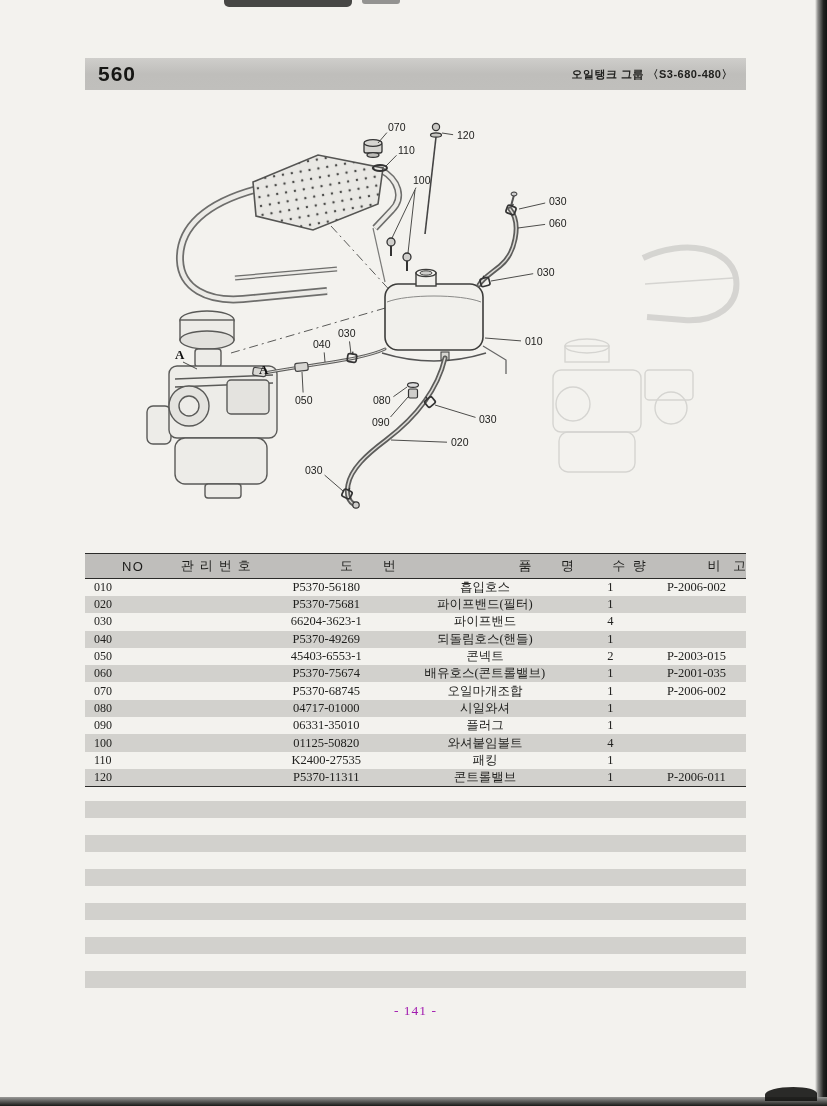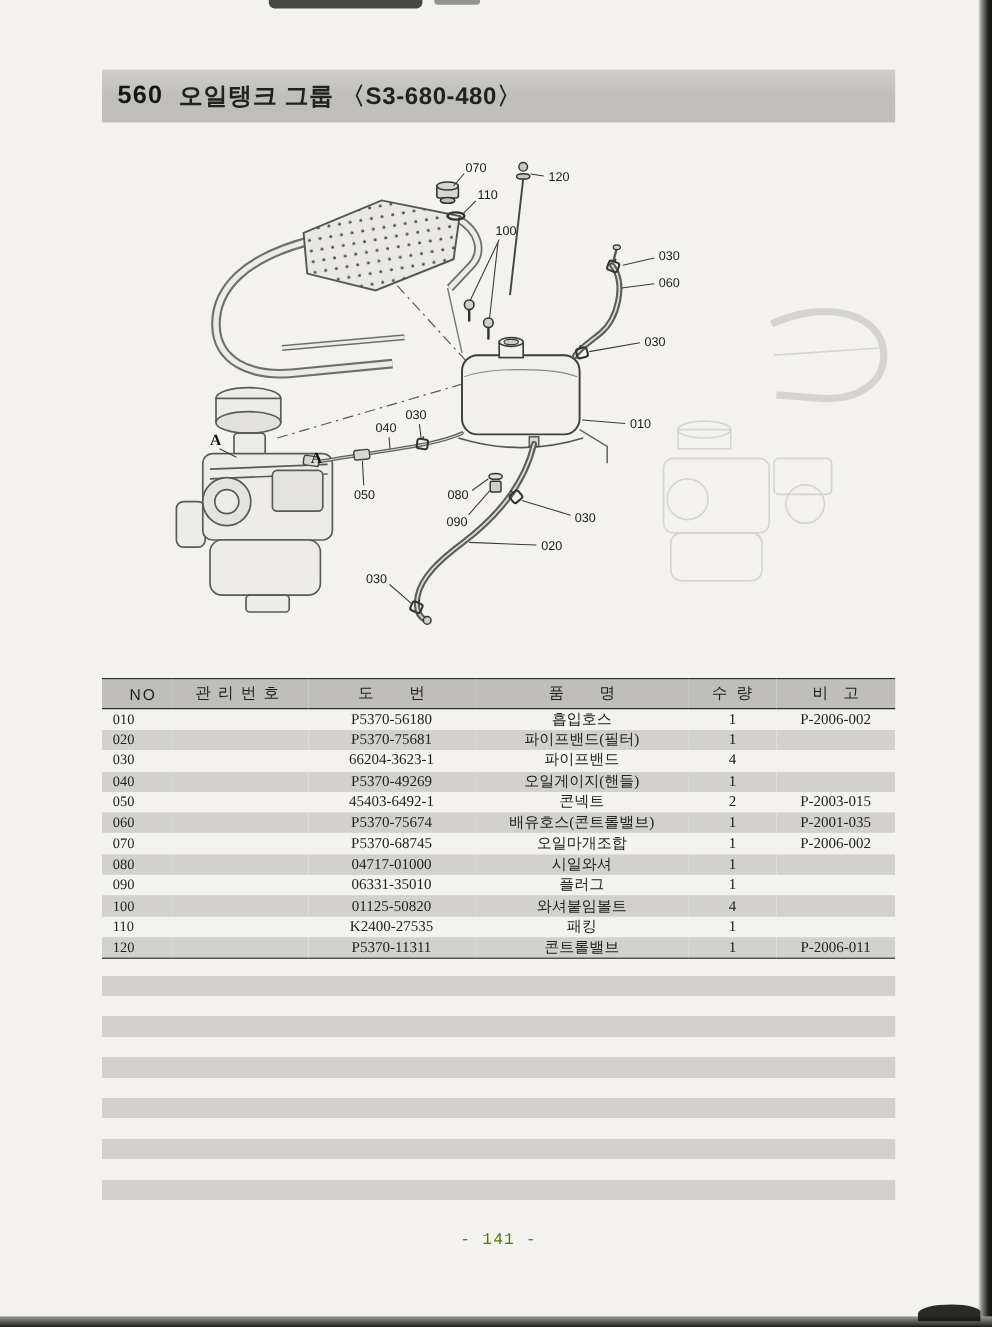--- a/index.html
+++ b/index.html
@@ -16,59 +16,59 @@
   .scan-smudge-top { position:absolute; left:224px; top:0; width:128px; height:7px;
     background:#1c1c1a; border-radius:0 0 5px 5px; opacity:.8; }
   .scan-smudge-top2 { position:absolute; left:362px; top:0; width:38px; height:4px;
     background:#333; opacity:.5; border-radius:0 0 3px 3px; }
   .scan-corner-blob { position:absolute; right:10px; bottom:5px; width:52px; height:14px;
     background:#141412; border-radius:60% 50% 0 0; opacity:.9; }
 
   .content { position:absolute; left:85px; top:58px; width:661px; }
 
   
-  .section-bar { height:44px; display:flex; align-items:center; gap:13px; padding:0 13px;
-    background:linear-gradient(180deg,#cfcecb 0%, var(--header-bar,#b1b0ad) 50%, #c0bfbc 100%); }
+  .section-bar { height:32px; display:flex; align-items:center; gap:24px; padding:0 13px;
+    background:linear-gradient(180deg,#cfcecb 0%, var(--header-bar,#b1b0ad) 50%, #c0bfbc 100%);justify-content:space-between; }
   .sec-no { font-size:21px; font-weight:bold; color:#161614; letter-spacing:1px; }
-  .sec-title { font-size:20px; font-weight:600; color:#21211f; letter-spacing:.5px; }
+  .sec-title { font-size:11px; font-weight:600; color:#21211f; letter-spacing:.5px; }
 
   
   .diagram { margin-top:16px; height:436px; position:relative; }
   text.callout { font-family:"Liberation Sans",sans-serif; font-size:10.5px; fill:#1b1b19; }
   text.marker-a { font-family:"Liberation Serif",serif; font-weight:bold; font-size:13px; fill:#111; }
   .leader { stroke:#3a3a38; stroke-width:.9; }
   .hose { fill:none; stroke:#5d5d5b; stroke-width:5; stroke-linecap:round; }
   .hose-hl { fill:none; stroke:#dcdbd7; stroke-width:1.5; stroke-linecap:round; }
   .hose-thin { fill:none; stroke:#5d5d5b; stroke-width:3; stroke-linecap:round; }
   .hose-thin-hl { fill:none; stroke:#dcdbd7; stroke-width:1; stroke-linecap:round; }
 
   
   .parts-table { width:100%; border-collapse:collapse; table-layout:fixed; margin-top:11px;
     font-family:"Liberation Serif", serif; font-size:12.5px; color:#21211f; }
   .parts-table thead th { background:var(--header-bar,#c6c5c1);
     border-top:1.6px solid var(--rule,#2b2b29); border-bottom:1.6px solid var(--rule,#2b2b29);
     height:25px; font-weight:400; font-size:13px; color:#1c1c1a;
-    font-family:"Liberation Sans",sans-serif; text-align:center; }
+    font-family:"Liberation Sans",sans-serif; text-align:right; }
   .th-no   { text-align:left; padding-left:9px; letter-spacing:1.5px; }
   .th-mgmt { letter-spacing:6px; }
   .th-code, .th-name { word-spacing:26px; }
   .th-qty  { word-spacing:2px; letter-spacing:1px; }
   .th-note { word-spacing:9px; }
   .parts-table tbody td { height:17.3px; text-align:center; padding:0 3px;
     overflow:hidden; white-space:nowrap; }
   .parts-table tbody td.col-no { text-align:left; padding-left:9px; font-size:12px; }
   .parts-table tbody tr.striped { background:var(--row-stripe,#d2d1cd); }
   .parts-table tbody tr:last-child td { border-bottom:1.7px solid var(--rule,#2b2b29); }
 
   
   .stripes { margin-top:14px; height:188px;
     background:repeating-linear-gradient(180deg, var(--row-stripe,#d2d1cd) 0 17px, rgba(0,0,0,0) 17px 34px); }
 
-  .page-number { margin-top:26px; text-align:center; font-family:Liberation Mono, monospace;
-    font-size:13.5px; color:#4d7c0f; letter-spacing:1px; }
+  .page-number { margin-top:14px; text-align:center; font-family:Liberation Serif, serif;
+    font-size:13.5px; color:#a21caf; letter-spacing:1px; }
 </style>
 </head>
 <body>
 
 <div class="scan">
 
   <div class="content">
 
     <header class="section-bar">
       <span class="sec-no">560</span>
@@ -282,28 +282,28 @@
             <td class="col-mgmt"></td>
             <td class="col-code">66204-3623-1</td>
             <td class="col-name">파이프밴드</td>
             <td class="col-qty">4</td>
             <td class="col-note"></td>
           </tr>
           <tr class="striped">
             <td class="col-no">040</td>
             <td class="col-mgmt"></td>
             <td class="col-code">P5370-49269</td>
-            <td class="col-name">오일게이지(핸들)</td>
+            <td class="col-name">되돌림호스(핸들)</td>
             <td class="col-qty">1</td>
             <td class="col-note"></td>
           </tr>
           <tr>
             <td class="col-no">050</td>
             <td class="col-mgmt"></td>
-            <td class="col-code">45403-6492-1</td>
+            <td class="col-code">45403-6553-1</td>
             <td class="col-name">콘넥트</td>
             <td class="col-qty">2</td>
             <td class="col-note">P-2003-015</td>
           </tr>
           <tr class="striped">
             <td class="col-no">060</td>
             <td class="col-mgmt"></td>
             <td class="col-code">P5370-75674</td>
             <td class="col-name">배유호스(콘트롤밸브)</td>
             <td class="col-qty">1</td>

